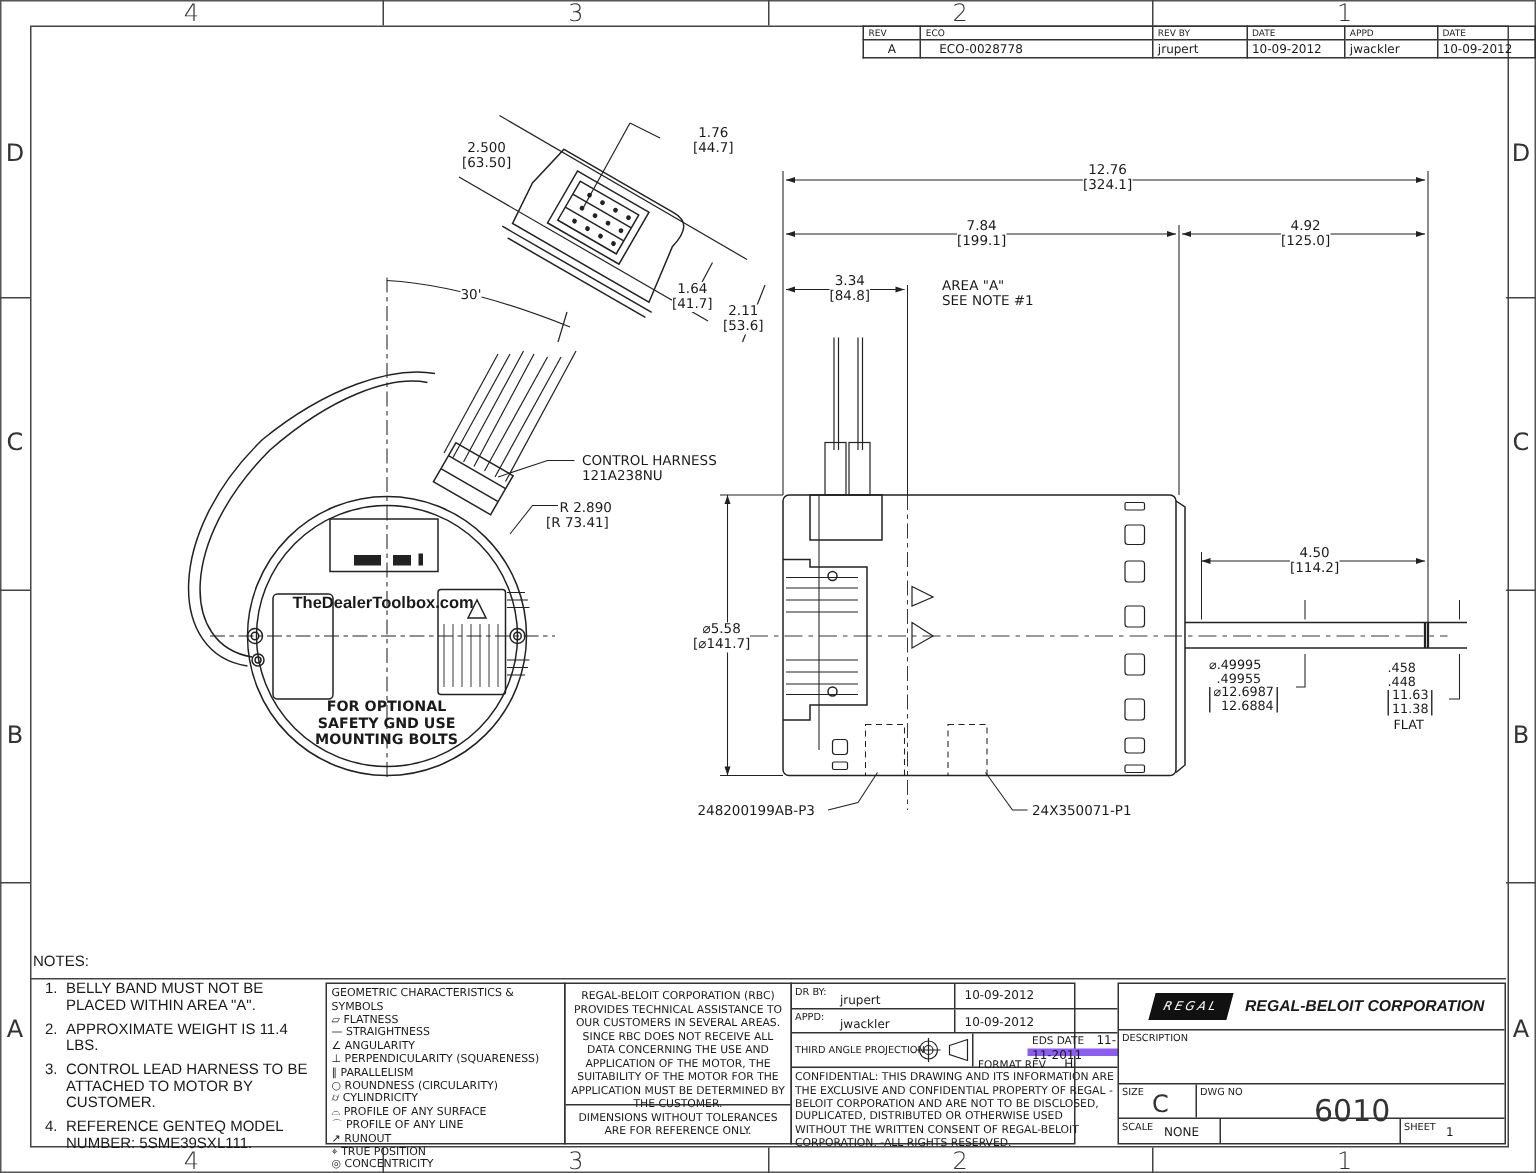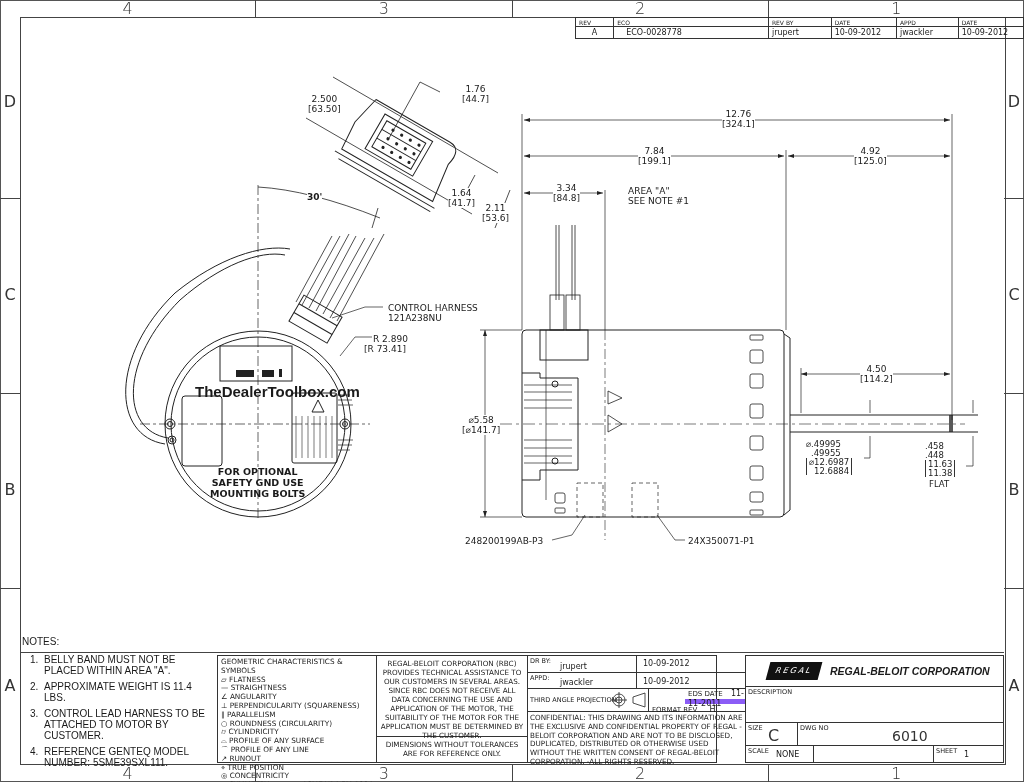--- a/index.html
+++ b/index.html
@@ -301,22 +301,22 @@
 </div>
 <div class="dim" style="left:448px; top:188px;">
   <div>1.64</div>
   <div>[41.7]</div>
 </div>
 <div class="dim" style="left:482px; top:203px;">
   <div>2.11</div>
   <div>[53.6]</div>
 </div>
 
-<div class="dim" style="left:307px; top:192px;font-weight:bold;">30'</div>
-<div class="label" style="left:195px; top:387px; font-weight:bold; font-size:15px; font-family:'Liberation Sans', sans-serif;">TheDealerToolbox.com</div>
+<div class="dim" style="left:307px; top:192px;">30'</div>
+<div class="label" style="left:195px; top:397px; font-weight:bold; font-size:11px; font-family:'Liberation Sans', sans-serif;">TheDealerToolbox.com</div>
 <div class="label" style="left:388px; top:303px;">
   <div>CONTROL HARNESS</div>
   <div>121A238NU</div>
 </div>
 <div class="label" style="left:364px; top:334px;">
   <div style="padding-left:9px">R 2.890</div>
   <div>[R 73.41]</div>
 </div>
 <div class="label" style="left:210px; top:466px; font-size:9.5px; font-weight:bold; text-align:center; line-height:11px;">
   <div>FOR OPTIONAL</div>
@@ -462,21 +462,21 @@
   </div>
   <div class="abs" style="left:0; top:31px; width:257px; height:35px; border-bottom:1px solid #333;">
     <span class="cell-lbl">DESCRIPTION</span>
   </div>
   <div class="abs" style="left:0; top:67px; width:257px; height:22px; border-bottom:1px solid #333;">
     <div class="abs" style="left:0; top:0; width:51px; height:22px; border-right:1px solid #333;">
       <span class="cell-lbl">SIZE</span>
       <span class="abs big" style="left:22px; top:3px; font-size:16px;">C</span>
     </div>
     <span class="abs" style="left:54px; top:1px; font-size:6.5px;">DWG NO</span>
-    <span class="abs big" style="left:146px; top:5px; font-size:14px;">6010</span>
+    <span class="abs big" style="left:130px; top:5px; font-size:20px;">6010</span>
   </div>
   <div class="abs" style="left:0; top:90px; width:257px; height:16px;">
     <div class="abs" style="left:0; top:0; width:67px; height:16px; border-right:1px solid #333;">
       <span class="cell-lbl">SCALE</span>
       <span class="abs" style="left:30px; top:4px; font-size:8px;">NONE</span>
     </div>
     <div class="abs" style="left:187px; top:0; width:70px; height:16px; border-left:1px solid #333;">
       <span class="cell-lbl">SHEET</span>
       <span class="abs" style="left:30px; top:4px; font-size:8px;">1</span>
     </div>

